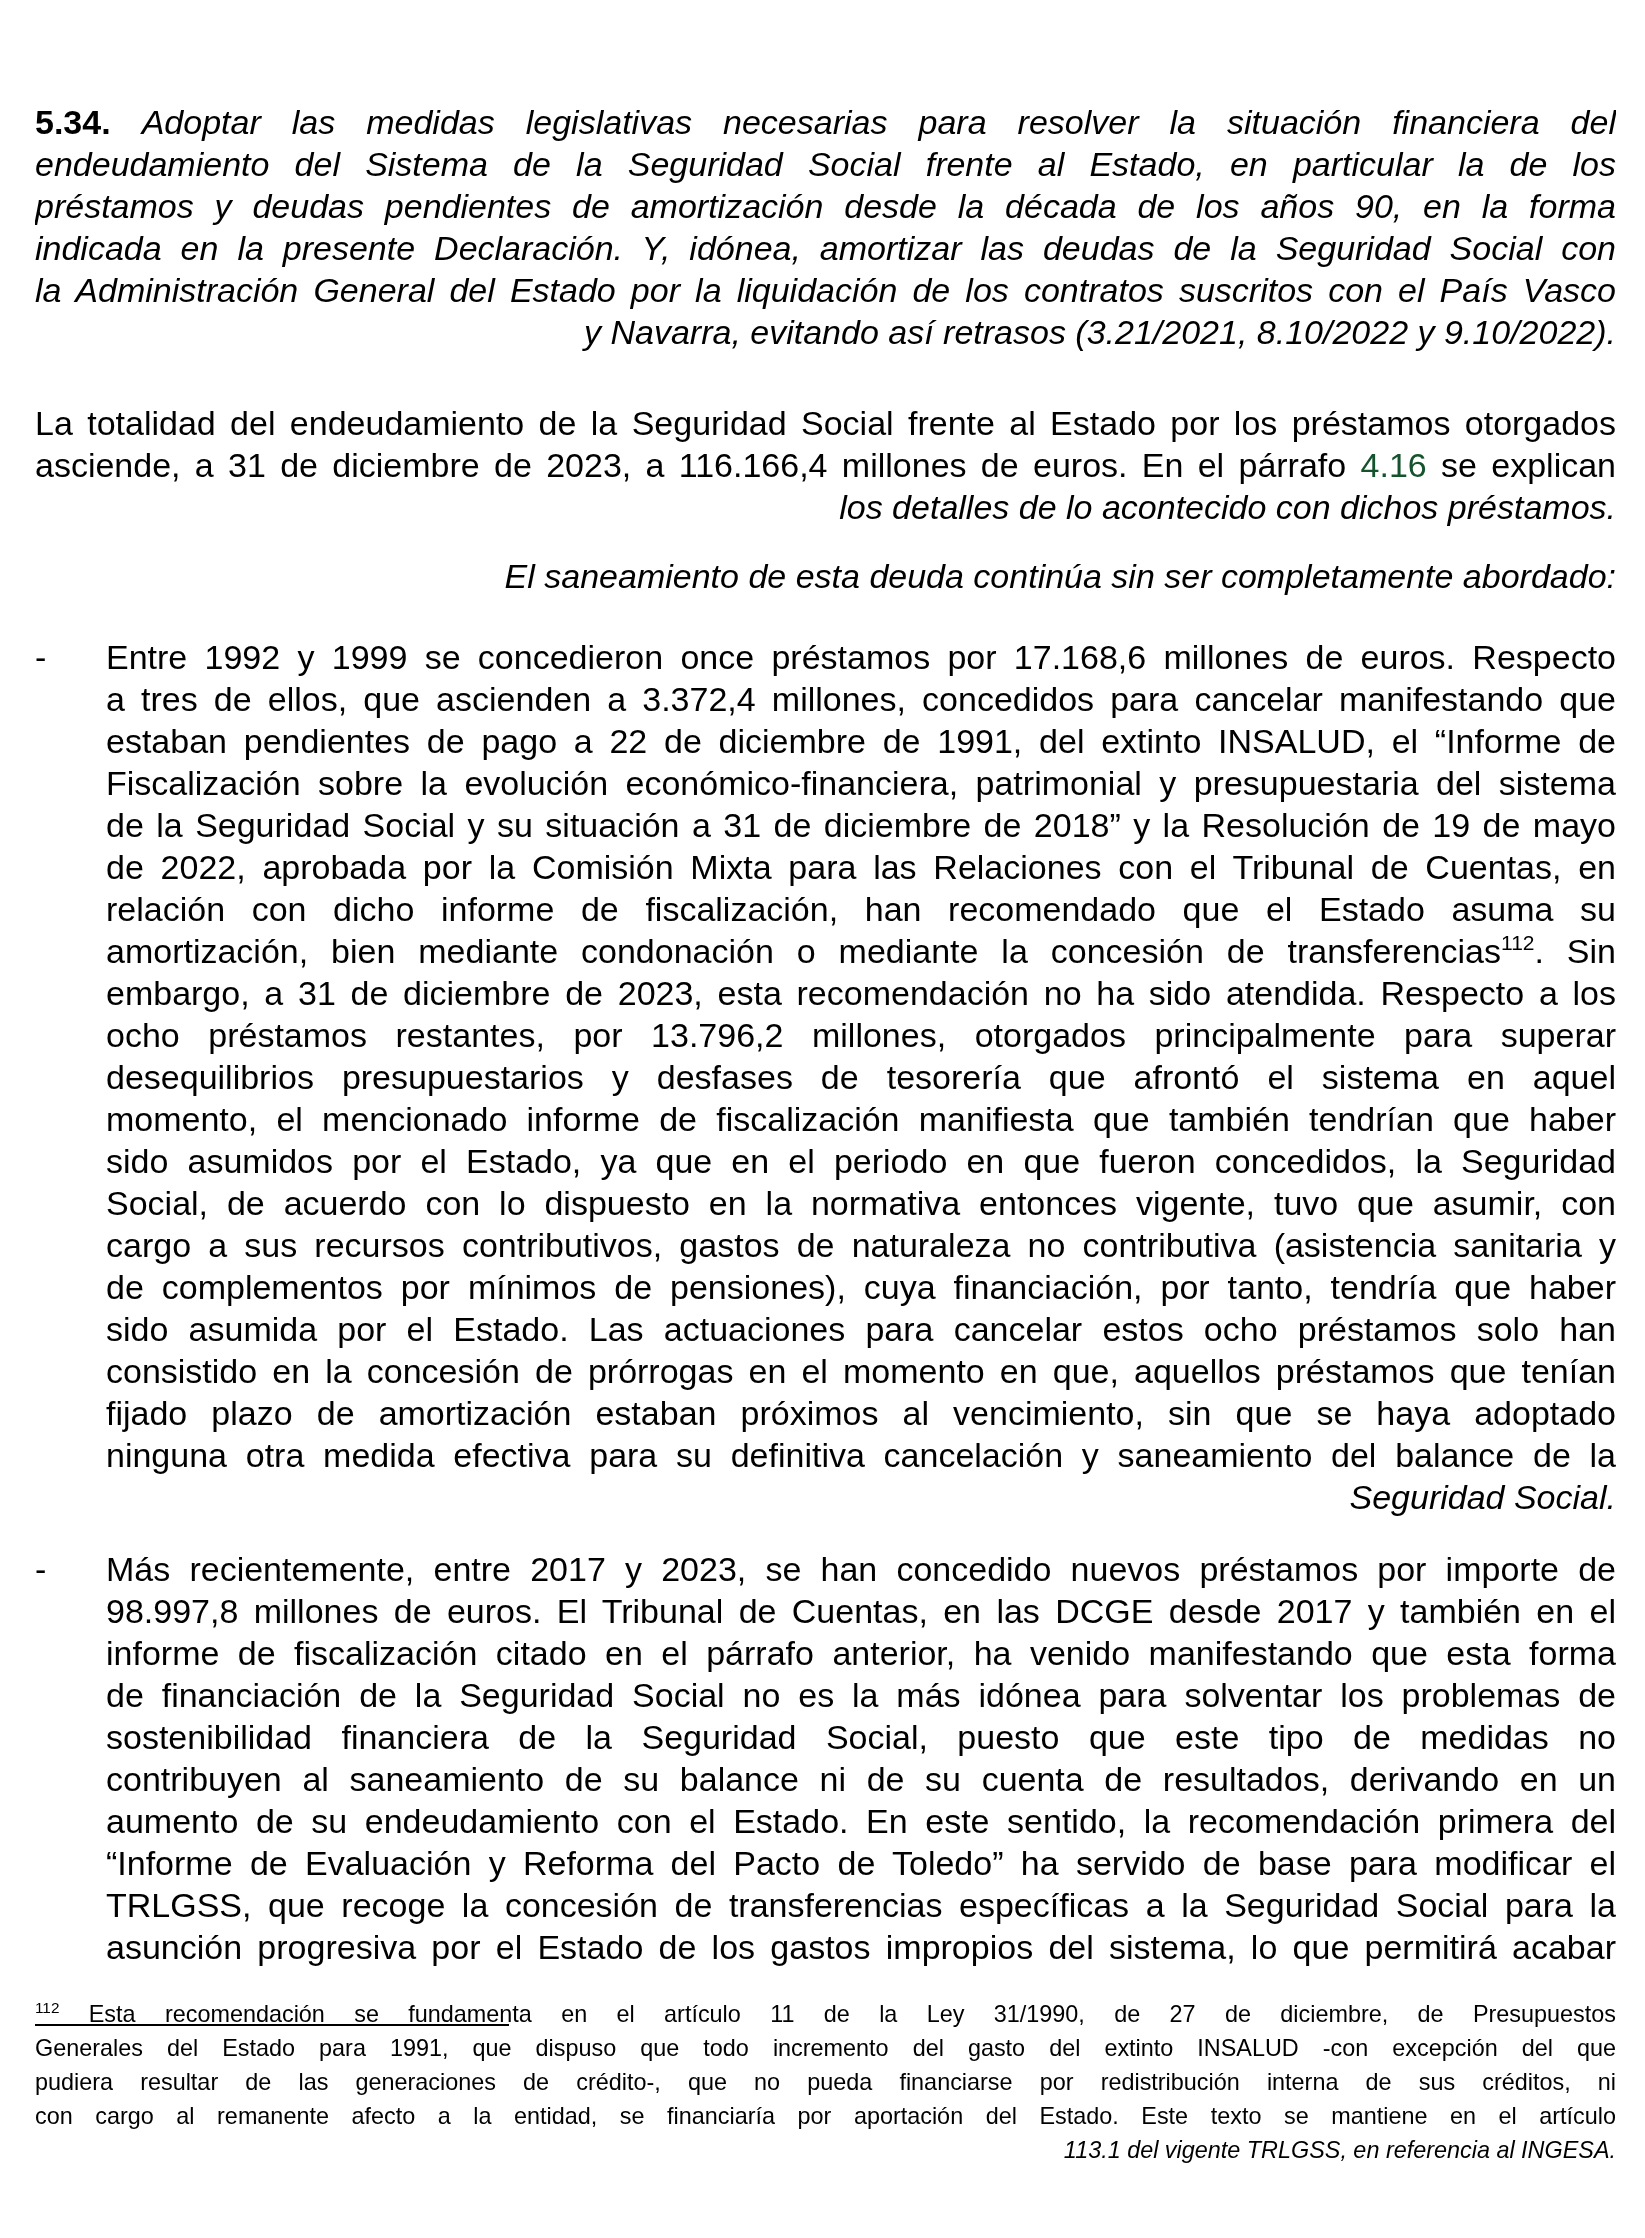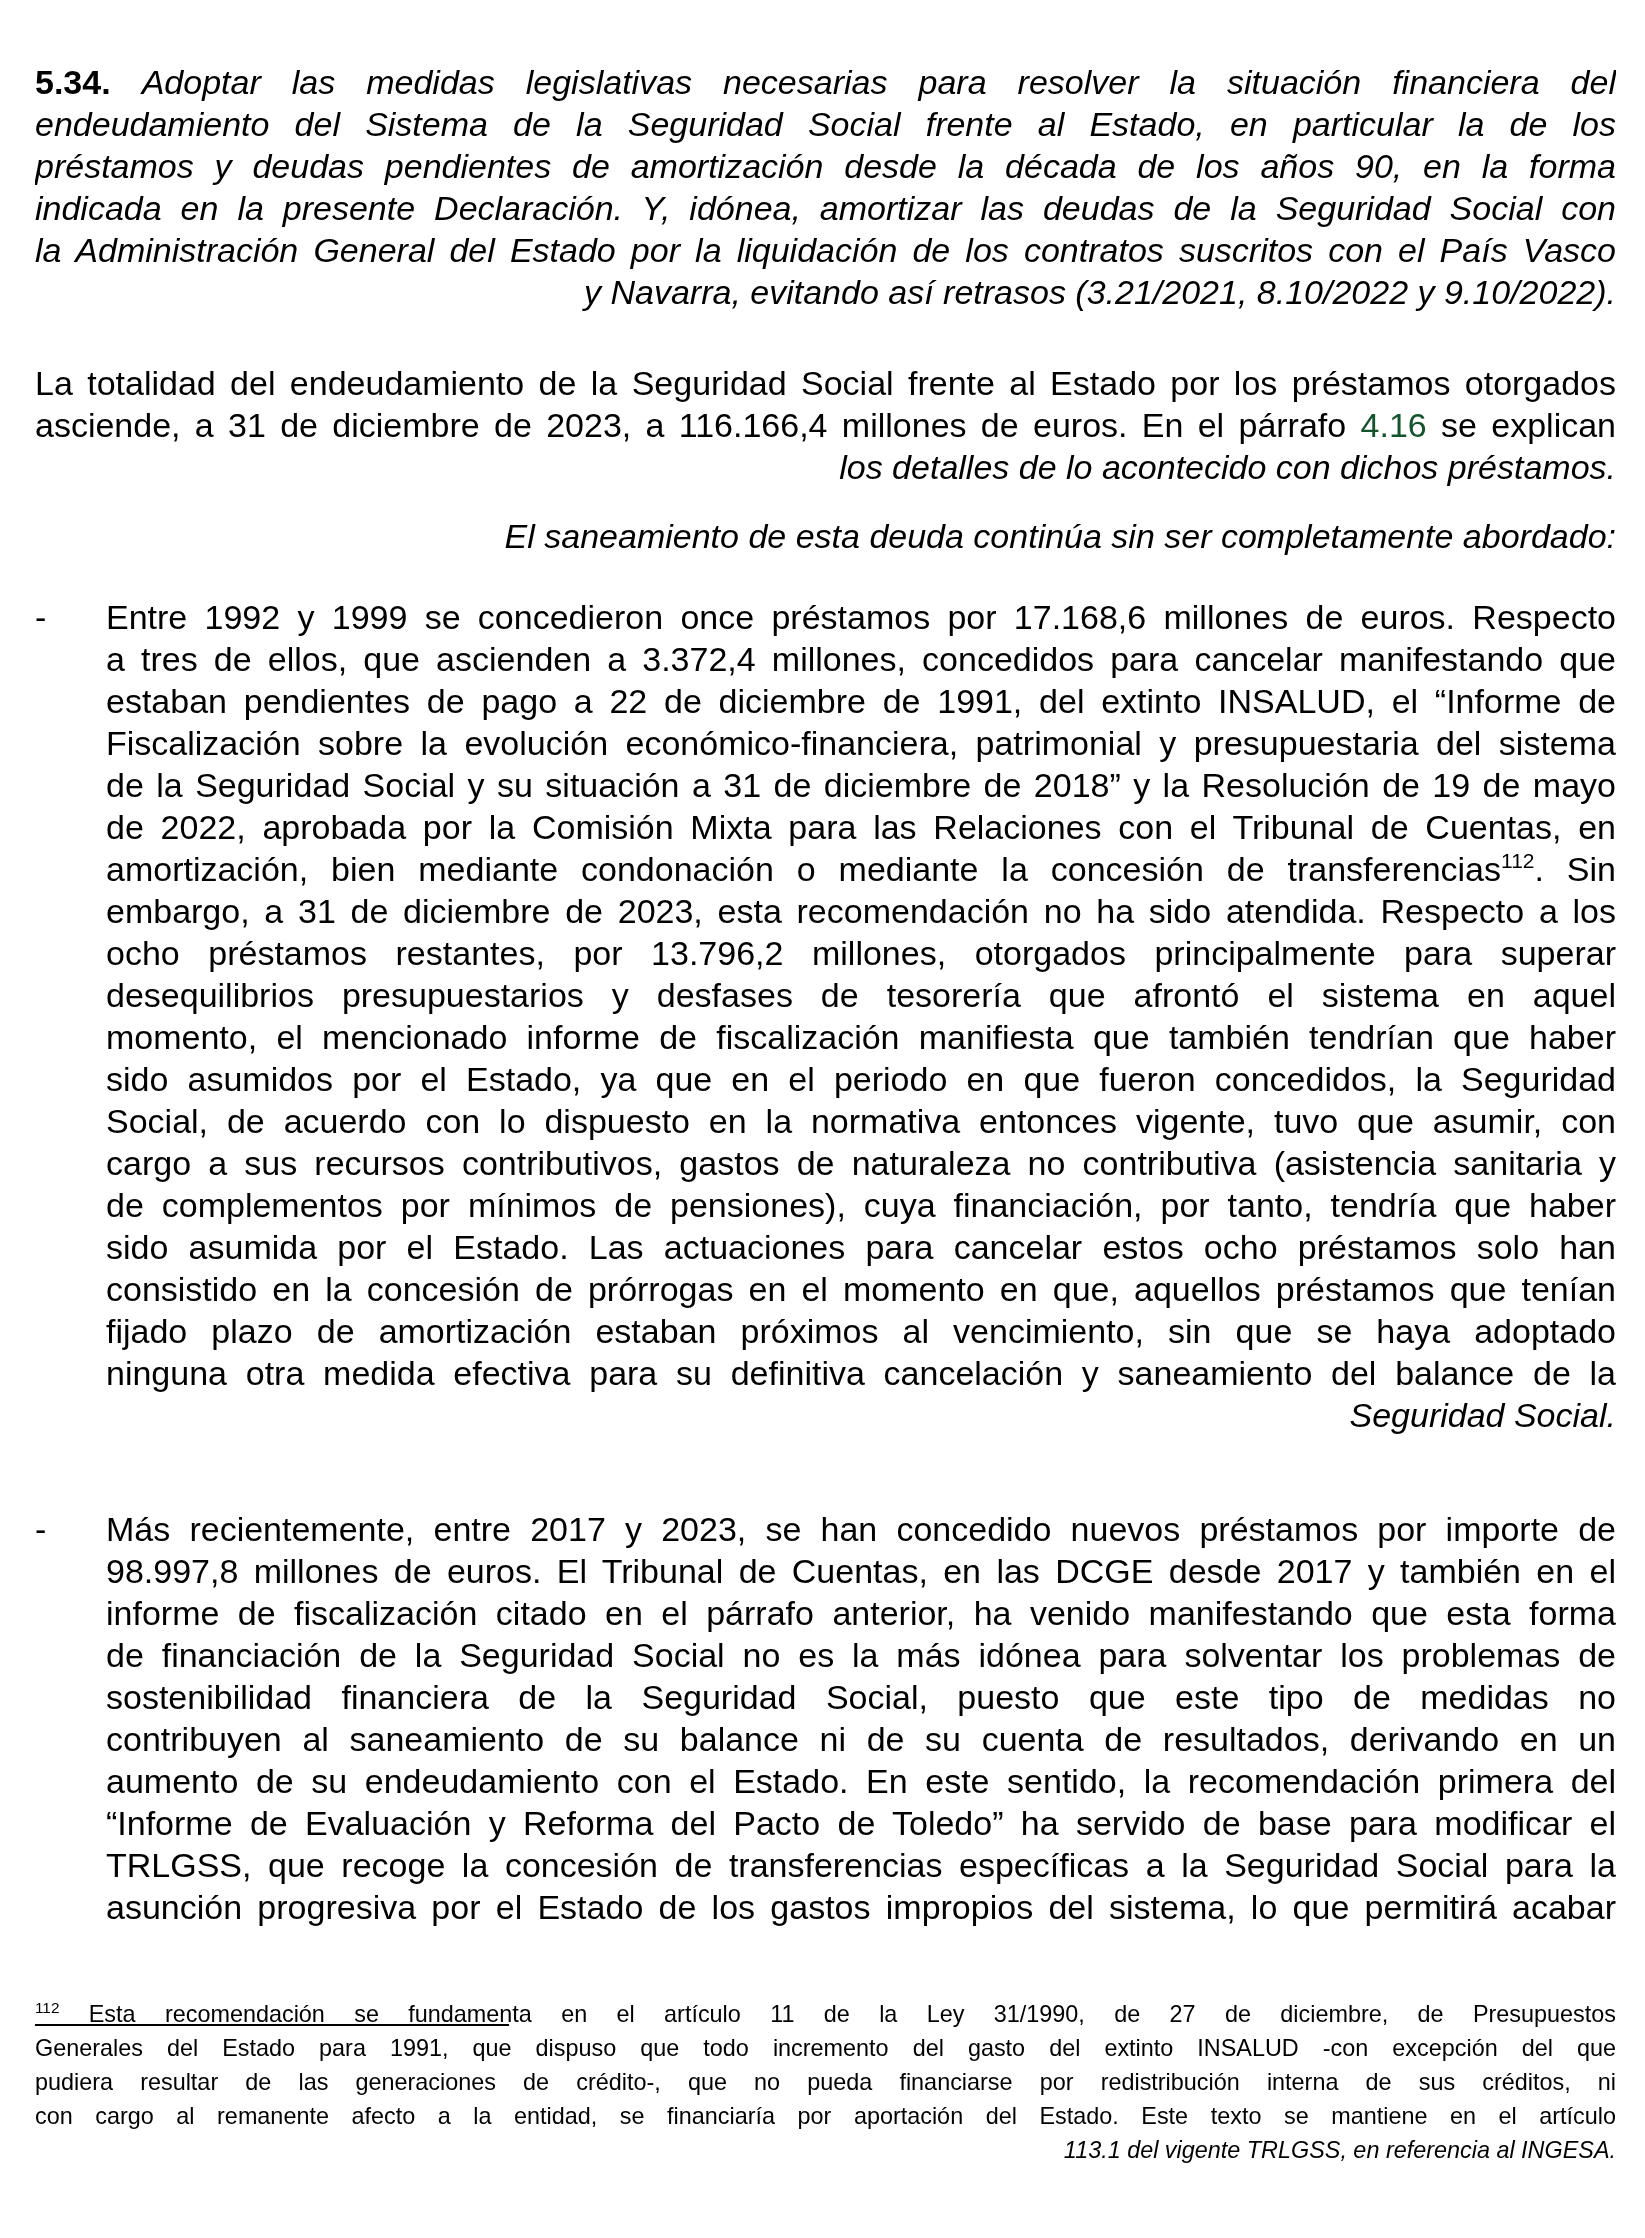--- a/index.html
+++ b/index.html
@@ -1,19 +1,19 @@
 <!DOCTYPE html>
 <html style="font-size:13px"><head>
 <meta charset="utf-8">
 <style>
   html, body { margin:0; padding:0; background:#ffffff; }
   body { width:1646px; height:2239px; position:relative; overflow:hidden;
          font-family:"Liberation Sans", sans-serif; color:#000; }
   .block { position:absolute; left:35px; width:1581px; }
-  .body-text { font-size:34px; line-height:42px; }
+  .body-text { font-size:34px; line-height:42px;margin-top:40px; }
   .line { display:block; white-space:nowrap; height:42px; }
   .line.just { text-align:justify; text-align-last:justify; white-space:normal; overflow:hidden; }
   .line.last { text-align:right;font-style:italic; }
   .italic { font-style:italic; }
   .bold { font-weight:bold; font-style:normal; }
   .link { color:#14532d; }
   sup.fnref { font-size:21px; line-height:0; vertical-align:0; position:relative; top:-13px; }
   .bullet-wrap { position:absolute; left:35px; width:1581px; }
   .bullet-mark { position:absolute; left:0; top:0; font-size:34px; line-height:42px; }
   .bullet-body { position:absolute; left:71px; width:1510px; }
@@ -46,20 +46,21 @@
 
 <div class="bullet-wrap body-text" style="top:596px;">
   <span class="bullet-mark">-</span>
   <div class="bullet-body">
     <span class="line just">Entre 1992 y 1999 se concedieron once préstamos por 17.168,6 millones de euros. Respecto</span>
     <span class="line just">a tres de ellos, que ascienden a 3.372,4 millones, concedidos para cancelar manifestando que</span>
     <span class="line just">estaban pendientes de pago a 22 de diciembre de 1991, del extinto INSALUD, el “Informe de</span>
     <span class="line just">Fiscalización sobre la evolución económico-financiera, patrimonial y presupuestaria del sistema</span>
     <span class="line just">de la Seguridad Social y su situación a 31 de diciembre de 2018” y la Resolución de 19 de mayo</span>
     <span class="line just">de 2022, aprobada por la Comisión Mixta para las Relaciones con el Tribunal de Cuentas, en</span>
+    <span class="line just">relación con dicho informe de fiscalización, han recomendado que el Estado asuma su</span>
     <span class="line just"><span>amortización, bien mediante condonación o mediante la concesión de transferencias</span><sup class="fnref">112</sup><span>. Sin</span></span>
     <span class="line just">embargo, a 31 de diciembre de 2023, esta recomendación no ha sido atendida. Respecto a los</span>
     <span class="line just">ocho préstamos restantes, por 13.796,2 millones, otorgados principalmente para superar</span>
     <span class="line just">desequilibrios presupuestarios y desfases de tesorería que afrontó el sistema en aquel</span>
     <span class="line just">momento, el mencionado informe de fiscalización manifiesta que también tendrían que haber</span>
     <span class="line just">sido asumidos por el Estado, ya que en el periodo en que fueron concedidos, la Seguridad</span>
     <span class="line just">Social, de acuerdo con lo dispuesto en la normativa entonces vigente, tuvo que asumir, con</span>
     <span class="line just">cargo a sus recursos contributivos, gastos de naturaleza no contributiva (asistencia sanitaria y</span>
     <span class="line just">de complementos por mínimos de pensiones), cuya financiación, por tanto, tendría que haber</span>
     <span class="line just">sido asumida por el Estado. Las actuaciones para cancelar estos ocho préstamos solo han</span>

